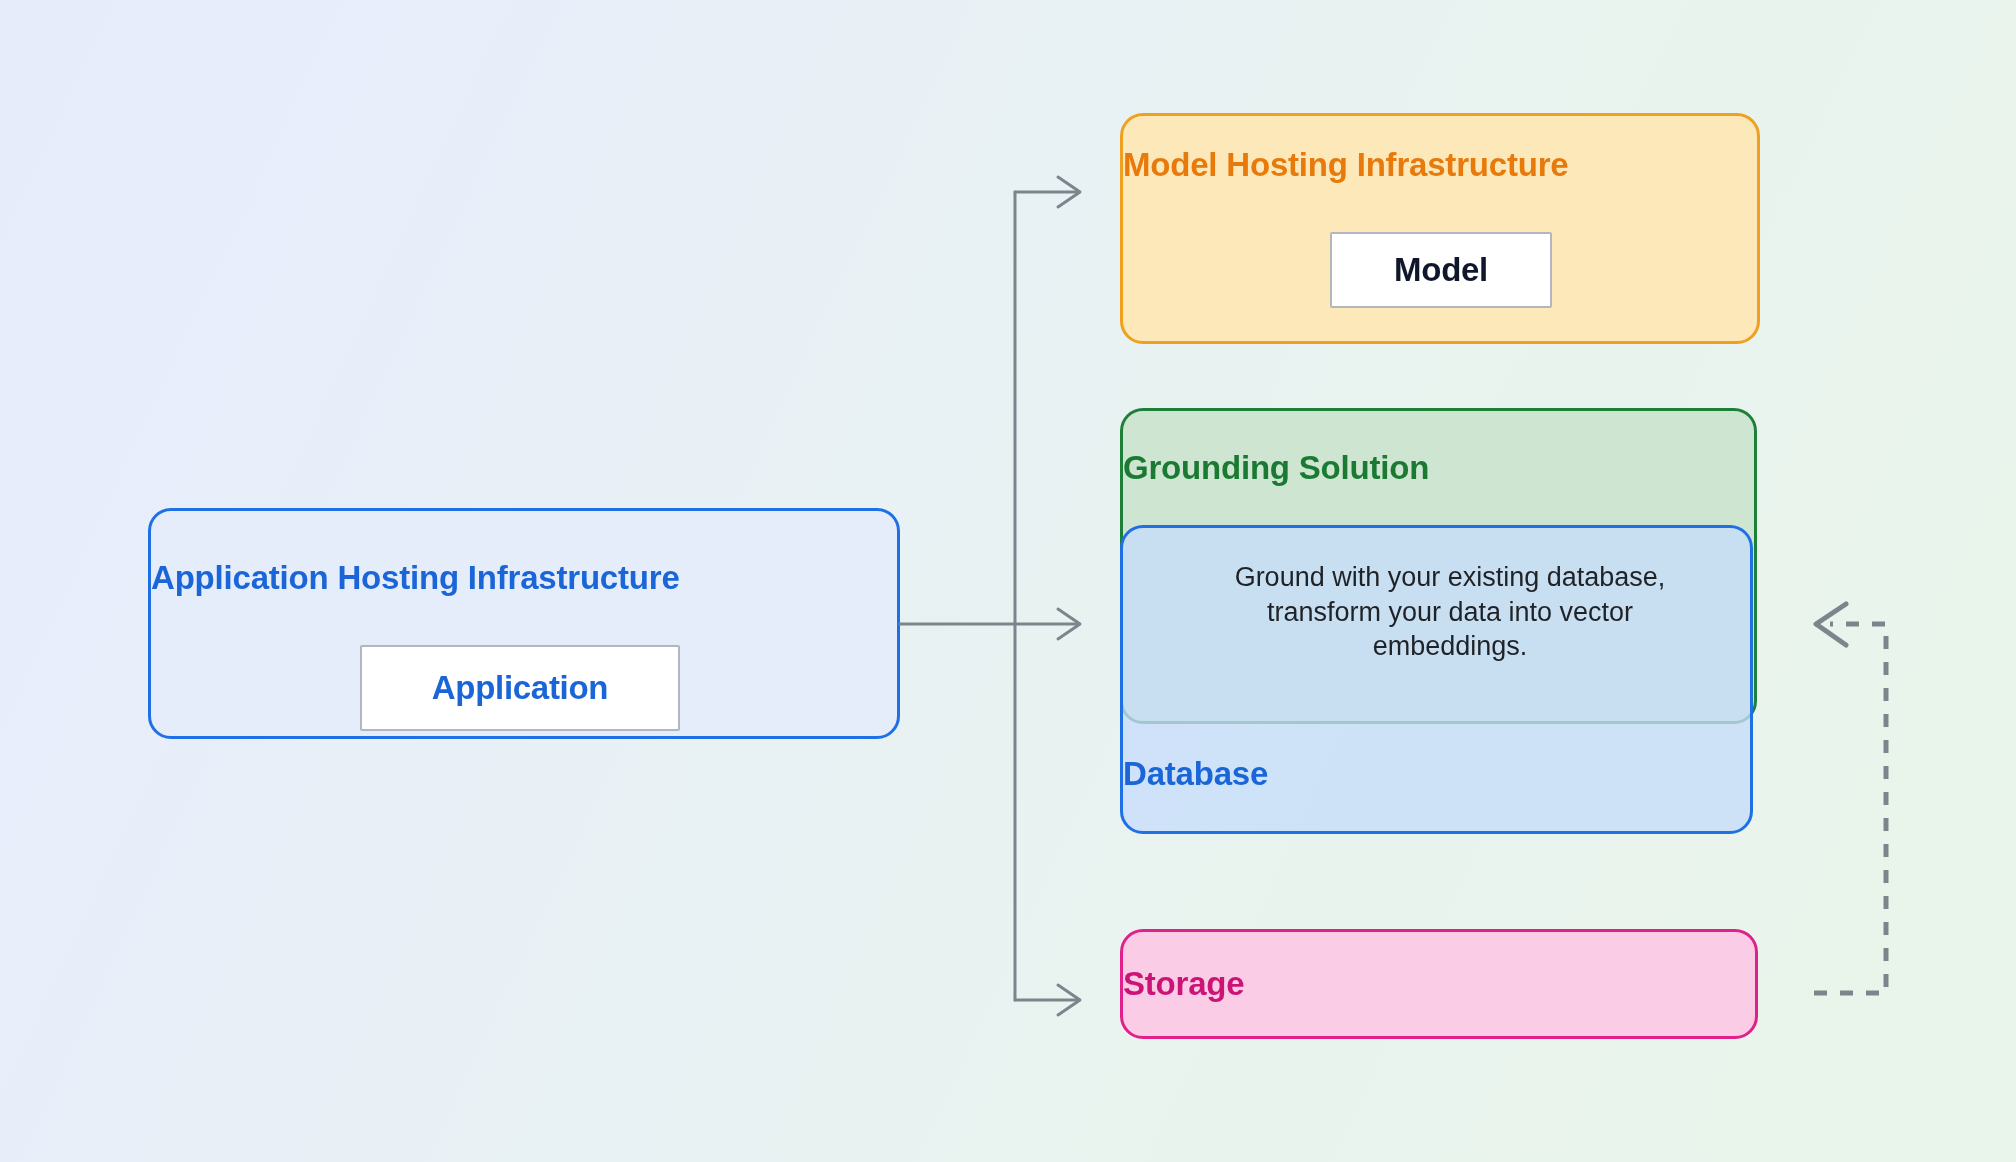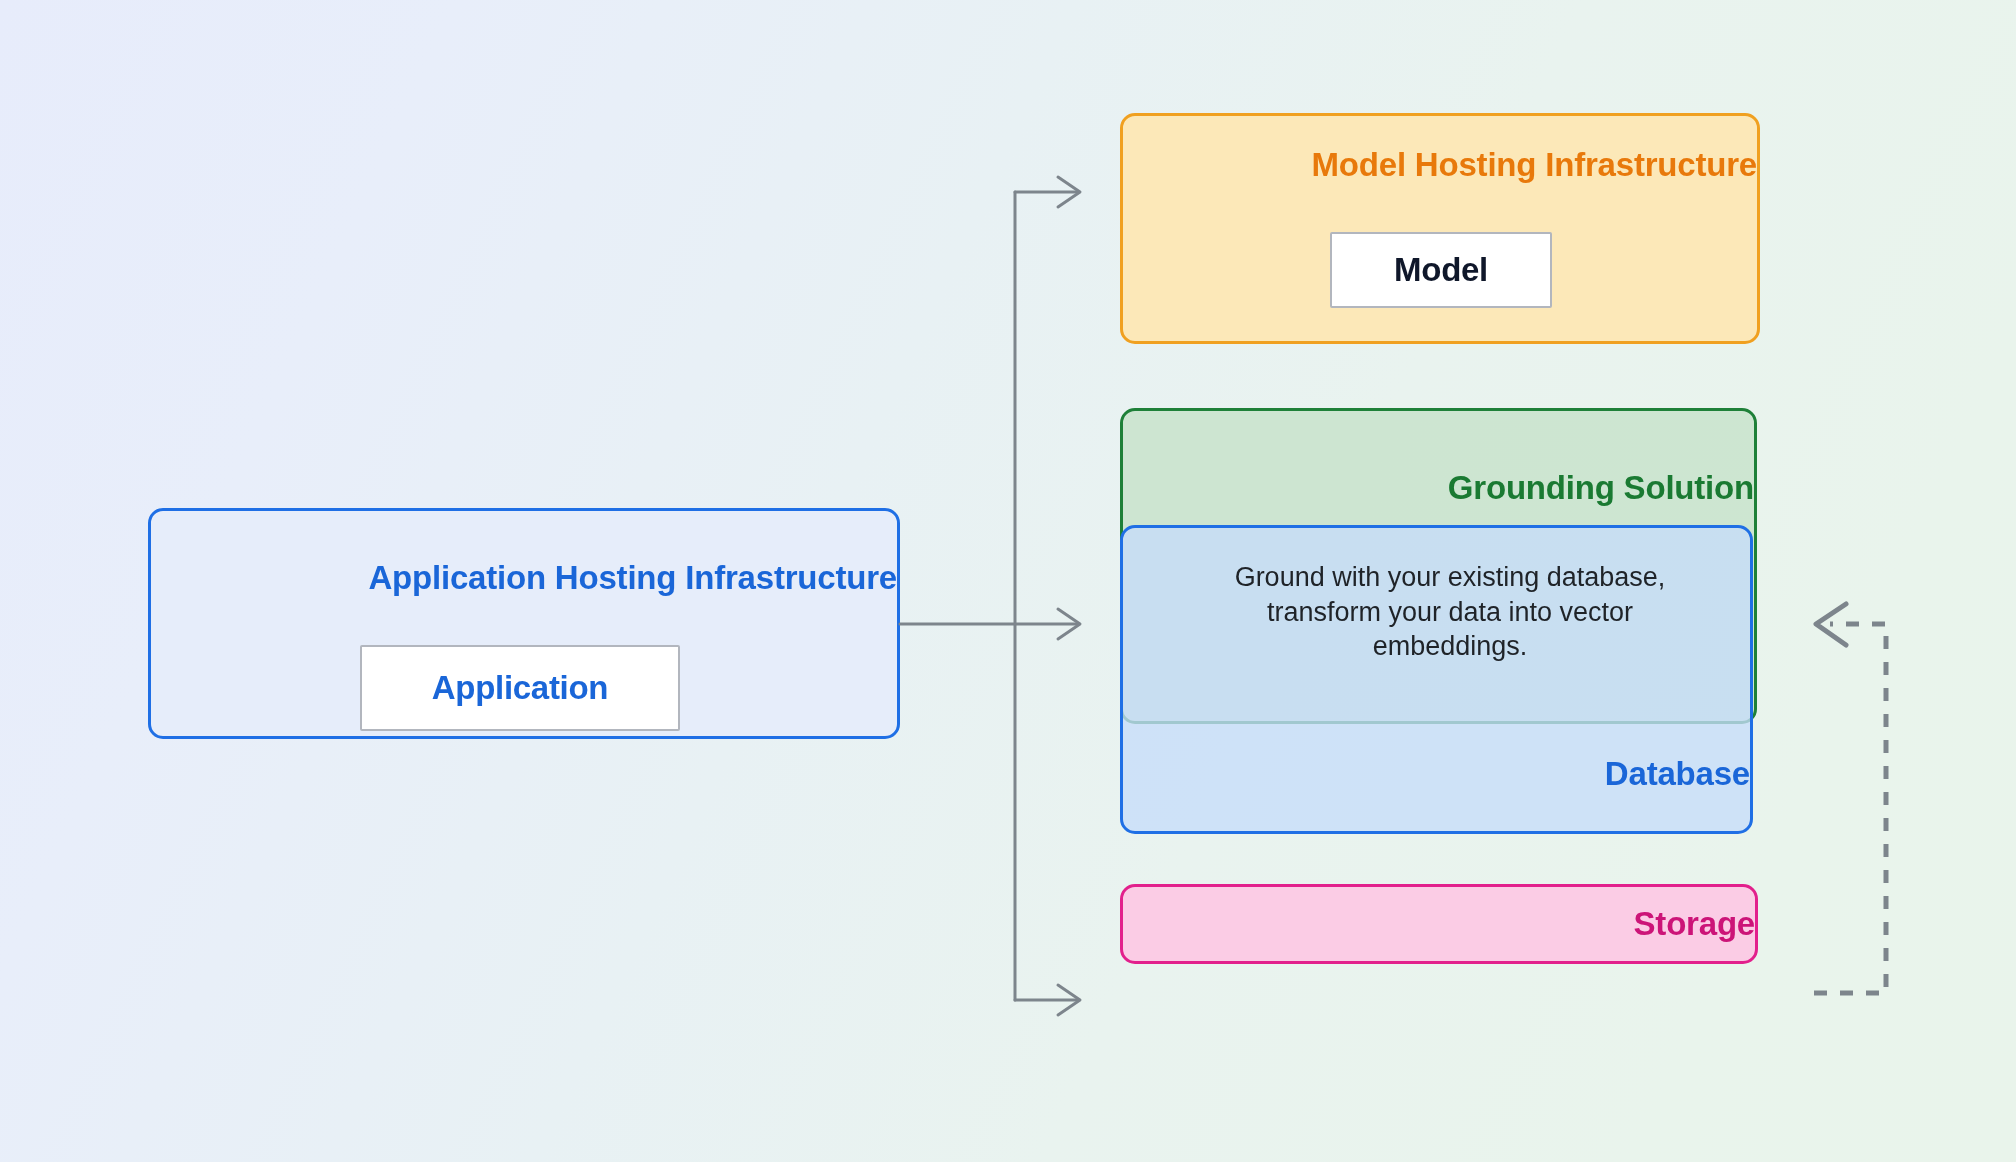--- a/index.html
+++ b/index.html
@@ -25,24 +25,24 @@
         #e9f3ef 62%,
         #e9f4ec 85%,
         #e9f4eb 100%);
     overflow: hidden;
   }
 
   
   .node {
     position: absolute;
     box-sizing: border-box;
-    border-radius: 15px;
+    border-radius: 23px;
     display: flex;
     flex-direction: column;
-    align-items: flex-end;
+    align-items: flex-start;
   }
   .node-title {
     font-weight: bold;
     letter-spacing: -0.2px;
     white-space: nowrap;
     text-align: center;
   }
 
   
   .chip {
@@ -101,21 +101,21 @@
   #grounding {
     left: 1120px; top: 408px;
     width: 637px; height: 316px;
     border: 3px solid #1e8038;
     background: rgba(202, 228, 206, 0.92);
     z-index: 2;
   }
   #grounding .node-title {
     color: #1a7a32;
     font-size: 33px;
-    margin-top: 58px;
+    margin-top: 38px;
   }
 
   
   #database {
     left: 1120px; top: 525px;
     width: 633px; height: 309px;
     border: 3px solid #1f6fe5;
     background: rgba(199, 220, 250, 0.78);
     z-index: 3;
     justify-content: flex-end;
@@ -134,22 +134,22 @@
     z-index: 4;
     color: #1f2328;
     font-size: 27px;
     line-height: 1.28;
     text-align: center;
     white-space: pre-line;
   }
 
   
   #storage {
-    left: 1120px; top: 884px;
-    width: 638px; height: 80px;
+    left: 1120px; top: 929px;
+    width: 638px; height: 110px;
     border: 3px solid #e2208c;
     background: #fbcce5;
     justify-content: center;
   }
   #storage .node-title {
     color: #cc1478;
     font-size: 33px;
   }
 
   

